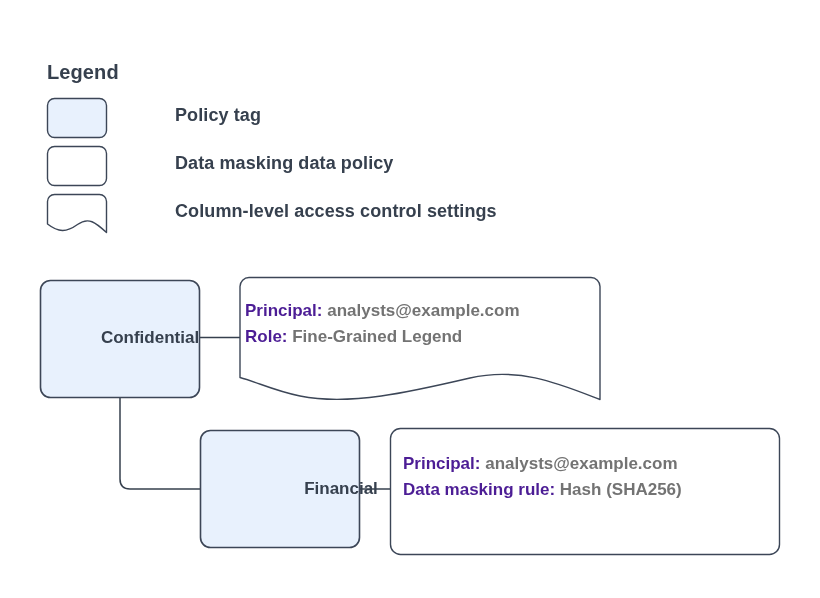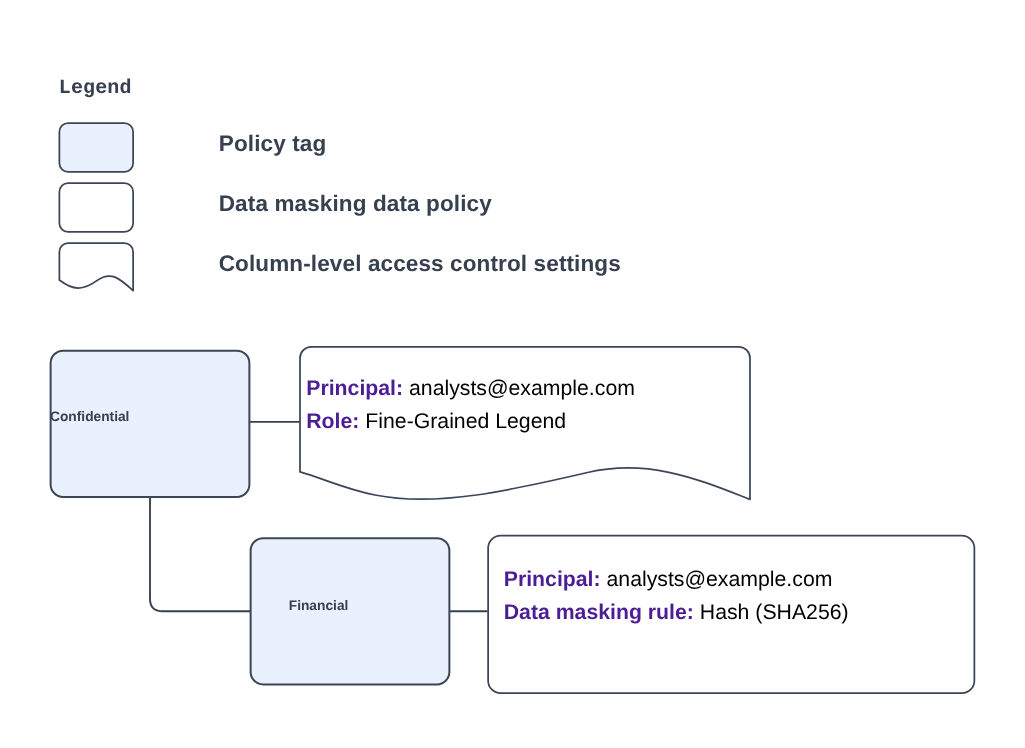--- a/index.html
+++ b/index.html
@@ -22,48 +22,48 @@
     left: 0;
     width: 820px;
     height: 598px;
   }
 
   
   .legend-title {
     position: absolute;
     left: 47px;
     top: 61px;
-    font-size: 16px;
+    font-size: 20px;
     font-weight: bold;
     color: #36404e;
     letter-spacing: 0.1px;
-    font-family: Liberation Mono, monospace;
   }
   .legend-label {
     position: absolute;
     left: 131px;
     font-size: 18px;
     font-weight: bold;
     color: #36404e;
     white-space: nowrap;
     letter-spacing: 0.1px;
     margin-left: 44px;
   }
   #legend-label-0 { top: 105px; }
   #legend-label-1 { top: 153px; }
   #legend-label-2 { top: 201px; }
 
   
   .node-label {
     position: absolute;
-    font-size: 11px;
+    font-size: 17px;
     font-weight: bold;
     color: #36404e;
-    text-align: left;
+    text-align: center;
     white-space: nowrap;
+    margin-left: 30px;
   }
   #node-label-confidential {
     left: 40px;
     width: 160px;
     top: 328px;
   }
   #node-label-financial {
     left: 200px;
     width: 160px;
     top: 479px;
@@ -78,22 +78,22 @@
     line-height: 26px;
     white-space: nowrap;
   }
   #note-text-confidential { left: 245px; top: 298px; }
   #note-text-financial    { left: 403px; top: 451px; }
   .note-text .k {
     font-weight: bold;
     color: #4c1d95;
   }
   .note-text .v {
-    font-weight: normal;
-    color: #000000;
+    font-weight: bold;
+    color: #737373;
   }
   .note-line { display: block; }
 </style>
 </head>
 <body>
 
 <svg id="canvas" viewBox="0 0 820 598" xmlns="http://www.w3.org/2000/svg">
 
   <rect x="47.5" y="98.5" width="59" height="39" rx="7" ry="7" fill="#e8f1fd" stroke="#3c4657" stroke-width="1.4"></rect>
 

